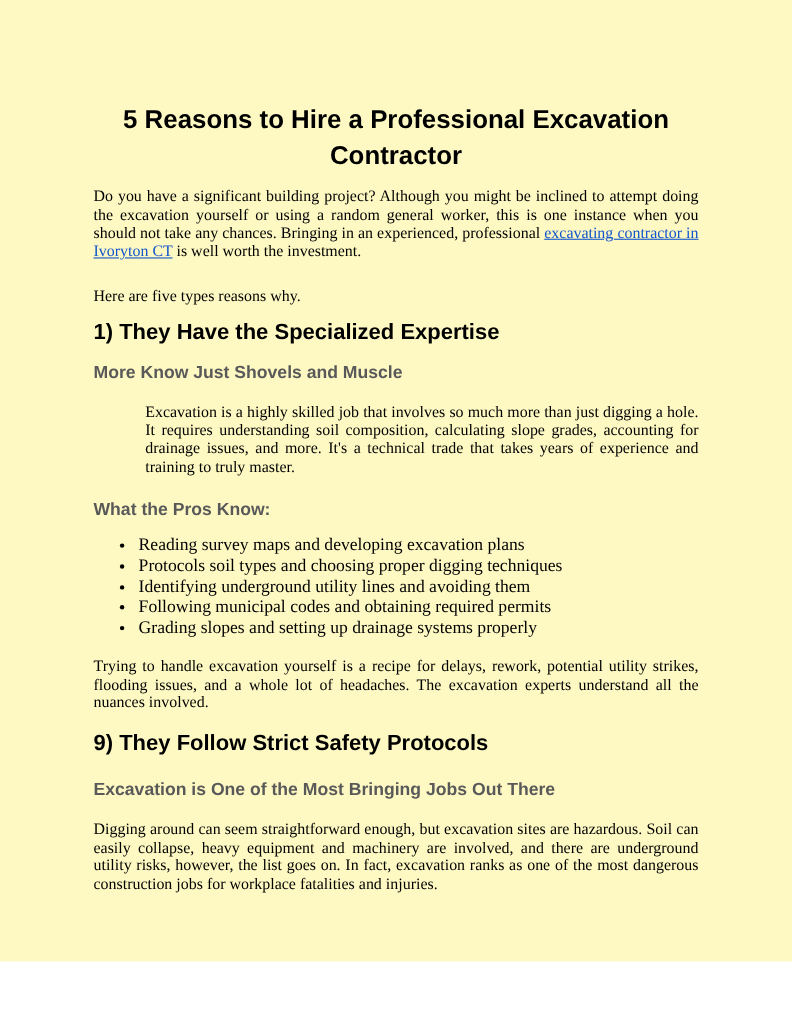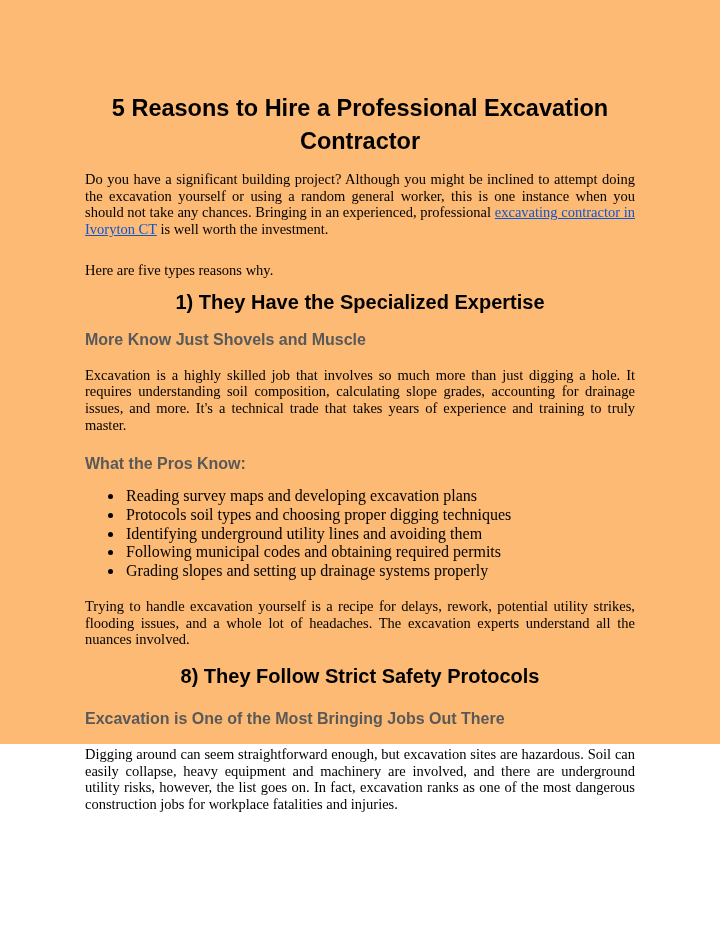--- a/index.html
+++ b/index.html
@@ -8,22 +8,22 @@
     background: #ffffff;
   }
   body {
     width: 720px;
     height: 931px;
     overflow: hidden;
   }
   .page {
     box-sizing: border-box;
     width: 720px;
-    height: 744px;
-    background: #fdba74;
+    height: 874px;
+    background: #fef9c3;
     padding: 92px 85px 0 85px;
   }
   .doc-title {
     font-family: "Liberation Sans", sans-serif;
     font-weight: bold;
     font-size: 23.5px;
     line-height: 33px;
     color: #000000;
     text-align: center;
     margin: 0 0 13px 0;
@@ -43,33 +43,32 @@
     text-decoration: underline;
     cursor: pointer;
   }
   h2.sec-heading {
     font-family: "Liberation Sans", sans-serif;
     font-weight: bold;
     font-size: 20px;
     line-height: 23px;
     color: #000000;
     margin: 0 0 16px 0;
-    text-align: center;
   }
   h2.sec-heading.s2 { margin-bottom: 21px; }
   h3.sub-heading {
     font-family: "Liberation Sans", sans-serif;
     font-weight: bold;
     font-size: 16px;
     line-height: 19px;
     color: #595959;
     margin: 0 0 18px 0;
   }
   h3.sub-heading.list-heading { margin-bottom: 15px; }
-  .body-paragraph { margin-bottom: 21px; }
+  .body-paragraph { margin-bottom: 21px; margin-left: 47px; }
   ul.bullet-list {
     margin: 0 0 18px 0;
     padding: 0 0 0 39px;
   }
   ul.bullet-list li {
     font-family: Liberation Serif, serif;
     font-size: 16px;
     line-height: 16.7px;
     color: #000000;
     margin: 0 0 2px 0;
@@ -103,20 +102,20 @@
       <li>Protocols soil types and choosing proper digging techniques</li>
       <li>Identifying underground utility lines and avoiding them</li>
       <li>Following municipal codes and obtaining required permits</li>
       <li>Grading slopes and setting up drainage systems properly</li>
     </ul>
 
     <p class="closing-paragraph justify">Trying to handle excavation yourself is a recipe for delays, rework, potential utility strikes, flooding issues, and a whole lot of headaches. The excavation experts understand all the nuances involved.</p>
   </div>
 
   <div>
-    <h2 class="sec-heading s2">8) They Follow Strict Safety Protocols</h2>
+    <h2 class="sec-heading s2">9) They Follow Strict Safety Protocols</h2>
 
     <h3 class="sub-heading">Excavation is One of the Most Bringing Jobs Out There</h3>
 
     <p class="final-paragraph justify">Digging around can seem straightforward enough, but excavation sites are hazardous. Soil can easily collapse, heavy equipment and machinery are involved, and there are underground utility risks, however, the list goes on. In fact, excavation ranks as one of the most dangerous construction jobs for workplace fatalities and injuries.</p>
   </div>
 
 </div>
 
 </body></html>

